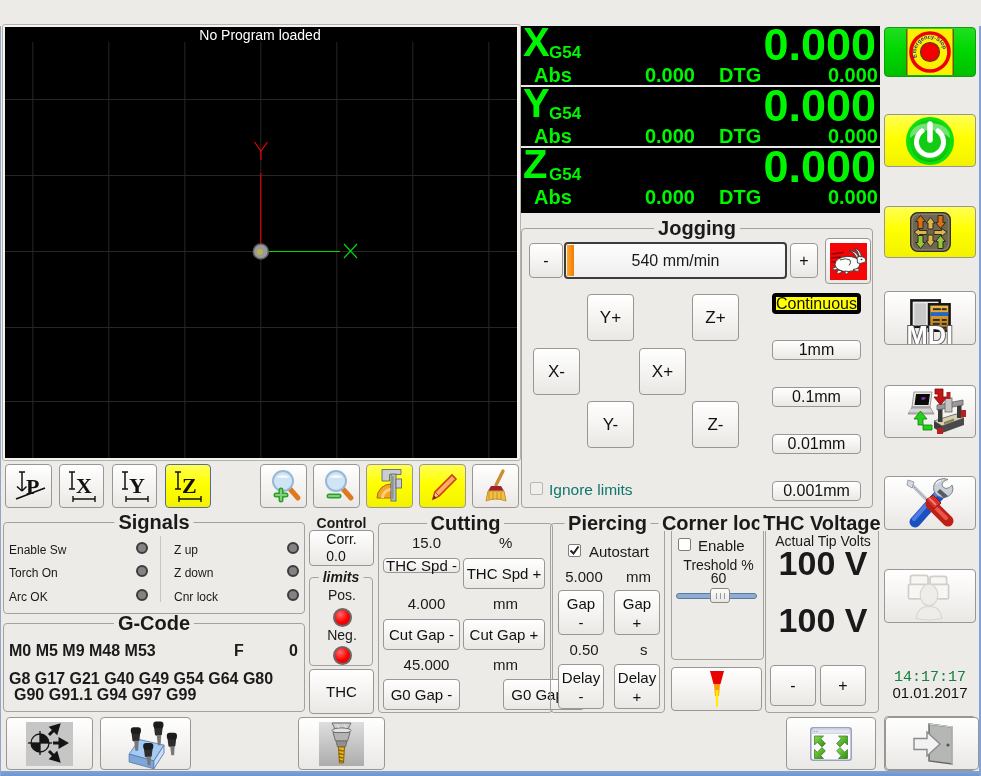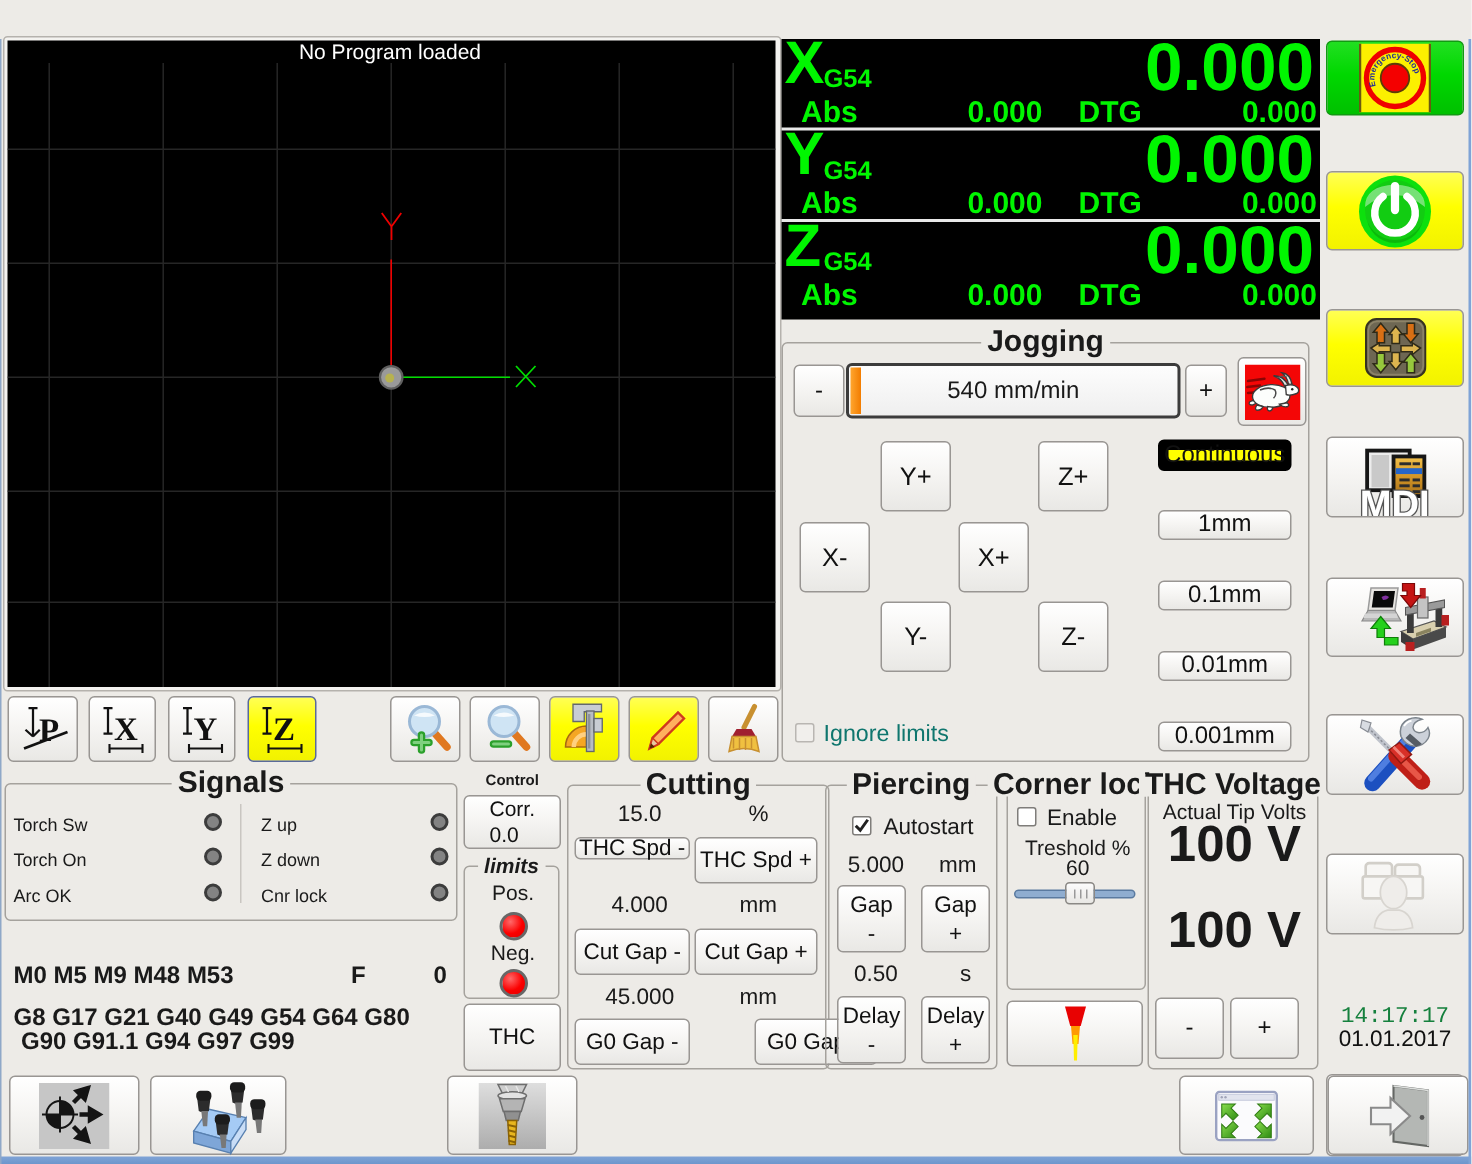--- a/index.html
+++ b/index.html
@@ -188,52 +188,55 @@
     <path d="M10 17 Q16 14.5 20 17 Q21.5 20 19 22.5" stroke="#4a4a4a" stroke-width="1" fill="none"></path>
     <circle cx="31.5" cy="16.5" r="0.8" fill="#222"></circle>
   </svg>
 </div>
 <div class="btn" style="left:587px;top:294px;width:47px;height:47px;font-size:17px;">Y+</div>
 <div class="btn" style="left:692px;top:294px;width:47px;height:47px;font-size:17px;">Z+</div>
 <div class="btn" style="left:533px;top:348px;width:47px;height:47px;font-size:17px;">X-</div>
 <div class="btn" style="left:639px;top:348px;width:47px;height:47px;font-size:17px;">X+</div>
 <div class="btn" style="left:587px;top:401px;width:47px;height:47px;font-size:17px;">Y-</div>
 <div class="btn" style="left:692px;top:401px;width:47px;height:47px;font-size:17px;">Z-</div>
-<div class="btn" style="left:772px;top:293px;width:89px;height:21px;font-size:16px;background:#ffff00;border:7px solid #000000;">Continuous</div>
+<div class="btn" style="left:772px;top:293px;width:89px;height:21px;font-size:16px;background:#ffff00;border:4px solid #000000;">Continuous</div>
 <div class="btn" style="left:772px;top:340px;width:89px;height:20px;font-size:16px;">1mm</div>
 <div class="btn" style="left:772px;top:387px;width:89px;height:20px;font-size:16px;">0.1mm</div>
 <div class="btn" style="left:772px;top:434px;width:89px;height:20px;font-size:16px;">0.01mm</div>
 <div class="btn" style="left:772px;top:481px;width:89px;height:20px;font-size:16px;">0.001mm</div>
 <div class="cb" style="left:530px;top:482px;background:#f1efec;border-color:#b9b6b2;"></div>
 <div class="txt" style="left:549px;top:481px;font-size:15.5px;color:#0f766e;">Ignore limits</div>
 
 <div class="frame" style="left:3px;top:522px;width:302px;height:92px;">
   <div class="lbl">Signals</div>
-  <div class="txt" style="left:5px;top:20px;font-size:12px;">Torch Sw</div>
+  <div class="txt" style="left:5px;top:20px;font-size:12px;">Enable Sw</div>
   <div class="led" style="left:132px;top:19px;"></div>
   <div class="txt" style="left:5px;top:43px;font-size:12px;">Torch On</div>
   <div class="led" style="left:132px;top:42px;"></div>
   <div class="txt" style="left:5px;top:67px;font-size:12px;">Arc OK</div>
   <div class="led" style="left:132px;top:66px;"></div>
   <div class="abs" style="left:156px;top:13px;width:1px;height:66px;background:#c9c6c1;"></div>
   <div class="txt" style="left:170px;top:20px;font-size:12px;">Z up</div>
   <div class="led" style="left:283px;top:19px;"></div>
   <div class="txt" style="left:170px;top:43px;font-size:12px;">Z down</div>
   <div class="led" style="left:283px;top:42px;"></div>
   <div class="txt" style="left:170px;top:67px;font-size:12px;">Cnr lock</div>
   <div class="led" style="left:283px;top:66px;"></div>
 </div>
 
+<div class="frame" style="left:3px;top:623px;width:302px;height:89px;">
+  <div class="lbl">G-Code</div>
+</div>
 <div class="txt" style="left:9px;top:642px;font-size:16px;font-weight:bold;">M0 M5 M9 M48 M53</div>
 <div class="txt" style="left:234px;top:642px;font-size:16px;font-weight:bold;">F</div>
 <div class="txt" style="left:289px;top:642px;font-size:16px;font-weight:bold;">0</div>
 <div class="txt" style="left:9px;top:670px;font-size:16px;font-weight:bold;">G8 G17 G21 G40 G49 G54 G64 G80</div>
 <div class="txt" style="left:14px;top:686px;font-size:16px;font-weight:bold;">G90 G91.1 G94 G97 G99</div>
 
-<div class="txt" style="left:309px;top:515px;width:65px;text-align:center;font-size:10px;font-weight:bold;">Control</div>
+<div class="txt" style="left:309px;top:515px;width:65px;text-align:center;font-size:14px;font-weight:bold;">Control</div>
 <div class="btn" style="left:309px;top:530px;width:65px;height:36px;font-size:14px;line-height:17px;">Corr.<br>0.0</div>
 <div class="frame" style="left:309px;top:577px;width:64px;height:89px;">
   <div class="lbl" style="font-size:14px;font-style:italic;">limits</div>
   <div class="txt" style="left:0;top:9px;width:64px;text-align:center;font-size:14px;">Pos.</div>
   <div class="led red" style="left:23px;top:30px;width:19px;height:19px;"></div>
   <div class="txt" style="left:0;top:49px;width:64px;text-align:center;font-size:14px;">Neg.</div>
   <div class="led red" style="left:23px;top:68px;width:19px;height:19px;"></div>
 </div>
 <div class="btn" style="left:309px;top:669px;width:65px;height:45px;font-size:15px;text-align:right;">THC</div>
 

